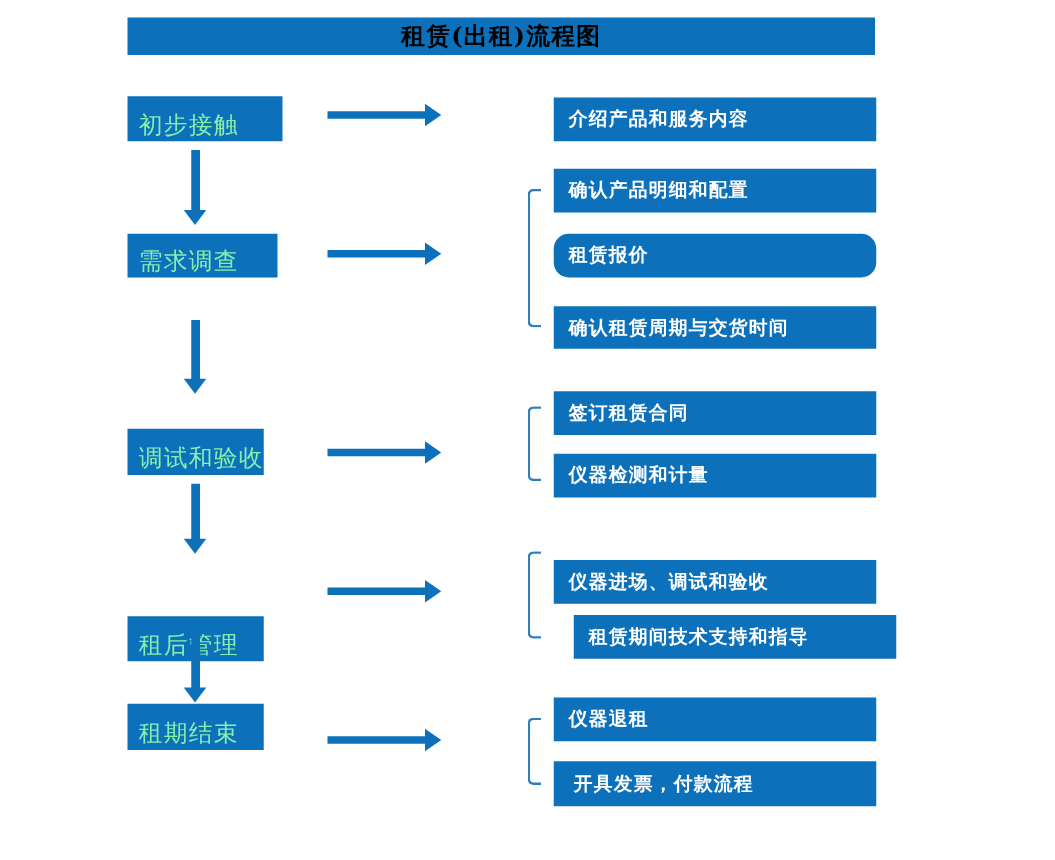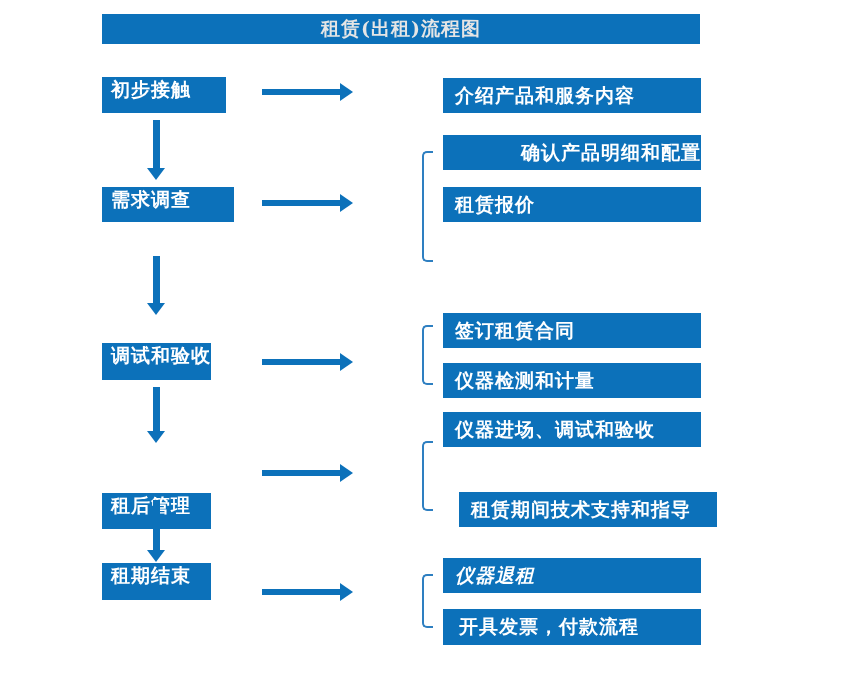--- a/index.html
+++ b/index.html
@@ -9,66 +9,66 @@
     height: 688px;
     background: #ffffff;
     font-family: "DejaVu Serif", "Liberation Serif", serif;
     overflow: hidden;
   }
   .title-bar {
     position: absolute;
     left: 102px; top: 14px;
     width: 598px; height: 30px;
     background: #0c71ba;
-    color: #e5e5e5;
+    color: #000000;
     font-weight: bold;
     font-size: 19px;
     display: flex; align-items: center; justify-content: center;
     letter-spacing: 1px;
   }
   .step-box {
     position: absolute;
     background: #0c71ba;
-    color: #ffffff;
-    font-weight: bold;
+    color: #86efac;
+    font-weight: normal;
     font-size: 19px;
-    display: flex; align-items: flex-start;
+    display: flex; align-items: flex-end;
     padding-left: 9px;
     box-sizing: border-box;
     letter-spacing: 1px;
   }
   .detail-box {
     position: absolute;
     left: 443px;
     width: 258px; height: 35px;
     background: #0c71ba;
     color: #ffffff;
     font-weight: bold;
-    font-size: 19px;
+    font-size: 15px;
     display: flex; align-items: center;
     padding-left: 12px;
     box-sizing: border-box;
     letter-spacing: 1px;
   }
   
   .s1 { left: 102px; top: 77px;  width: 124px; height: 36px; }
-  .s2 { left: 102px; top: 187px; width: 132px; height: 35px; }
+  .s2 { left: 102px; top: 187px; width: 120px; height: 35px; }
   .s3 { left: 102px; top: 343px; width: 109px; height: 37px; }
   .s4 { left: 102px; top: 457px; width: 109px; height: 36px; margin-top: 36px; }
   .s5 { left: 102px; top: 548px; width: 109px; height: 37px; margin-top: 15px; }
   
   .d1  { top: 78px;  }
-  .d2  { top: 135px; justify-content: flex-end; }
-  .d3  { top: 187px; }
+  .d2  { top: 135px; }
+  .d3  { top: 187px; border-radius: 12px; }
   .d4  { top: 245px; height: 34px; }
   .d5  { top: 313px; }
   .d6  { top: 363px; }
-  .d7  { top: 412px; }
+  .d7  { top: 448px; }
   .d8  { top: 492px; margin-left: 16px; }
-  .d9  { top: 558px; font-style: italic; }
+  .d9  { top: 558px; }
   .d10 { top: 609px; height: 36px; padding-left: 16px; }
   
   .down-arrow { position: absolute; left: 147px; width: 19px; }
   .down-arrow .shaft {
     position: absolute; left: 6px; top: 0;
     width: 7px; background: #0c71ba;
   }
   .down-arrow .head {
     position: absolute; left: 0; bottom: 0;
     width: 0; height: 0;
@@ -184,20 +184,23 @@
 
   <div class="detail-box d1">
     <span>介绍产品和服务内容</span>
   </div>
   <div class="detail-box d2">
     <span>确认产品明细和配置</span>
   </div>
   <div class="detail-box d3">
     <span>租赁报价</span>
   </div>
+  <div class="detail-box d4">
+    <span>确认租赁周期与交货时间</span>
+  </div>
   <div class="detail-box d5">
     <span>签订租赁合同</span>
   </div>
   <div class="detail-box d6">
     <span>仪器检测和计量</span>
   </div>
   <div class="detail-box d7">
     <span>仪器进场、调试和验收</span>
   </div>
   <div class="detail-box d8">

